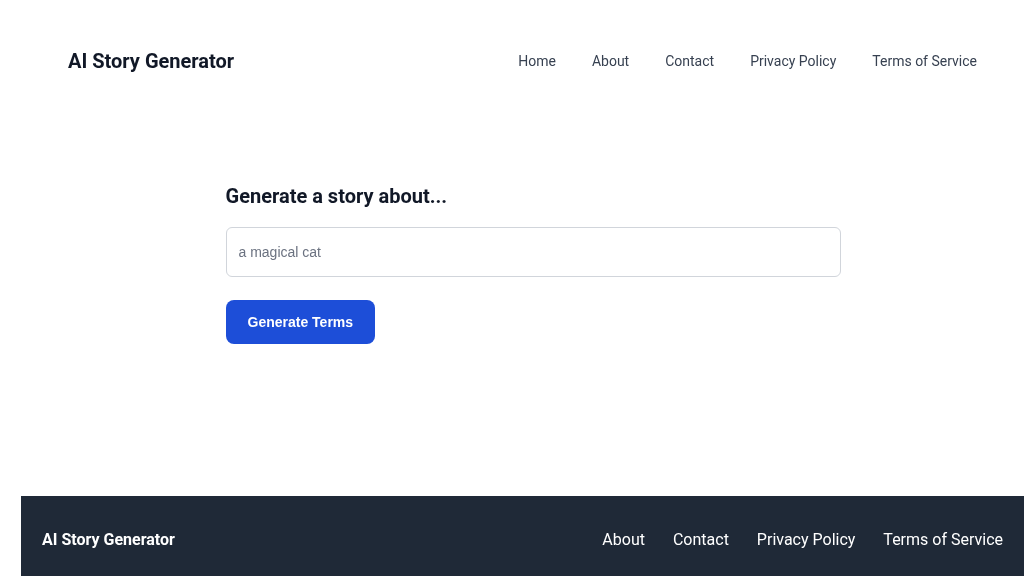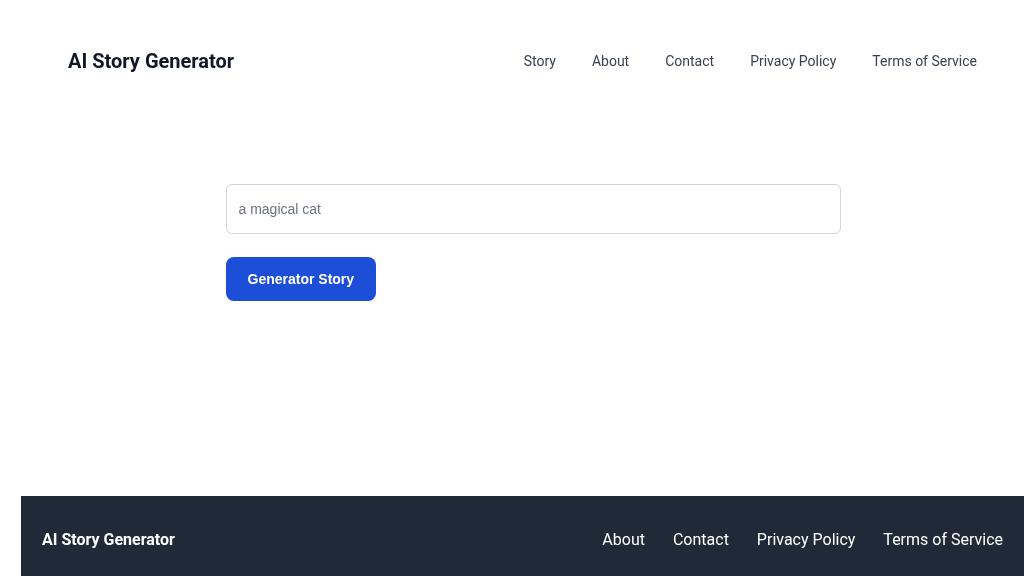--- a/index.html
+++ b/index.html
@@ -100,32 +100,33 @@
       text-decoration: none;
       cursor: pointer;
     }
   </style>
 </head>
 <body>
 
 <header>
   <div class="brand">AI Story Generator</div>
   <nav class="top-nav">
-    <a>Story</a>
+    <a>Home</a>
     <a>About</a>
     <a>Contact</a>
     <a>Privacy Policy</a>
     <a>Terms of Service</a>
   </nav>
 </header>
 
 <main>
   <div class="form-wrap">
+    <h2 class="prompt-heading">Generate a story about...</h2>
     <input type="text" class="prompt-input" value="a magical cat" style="">
-    <button class="generate-btn">Generator Story</button>
+    <button class="generate-btn">Generate Terms</button>
   </div>
 </main>
 
 <footer>
   <div class="footer-brand">AI Story Generator</div>
   <nav class="footer-nav">
     <a>About</a>
     <a>Contact</a>
     <a>Privacy Policy</a>
     <a>Terms of Service</a>

